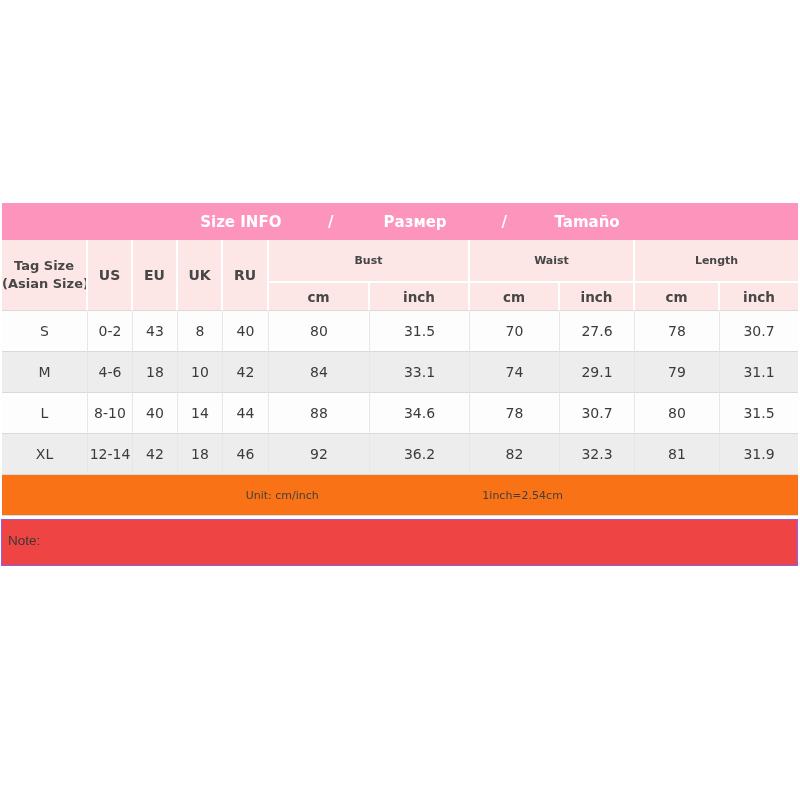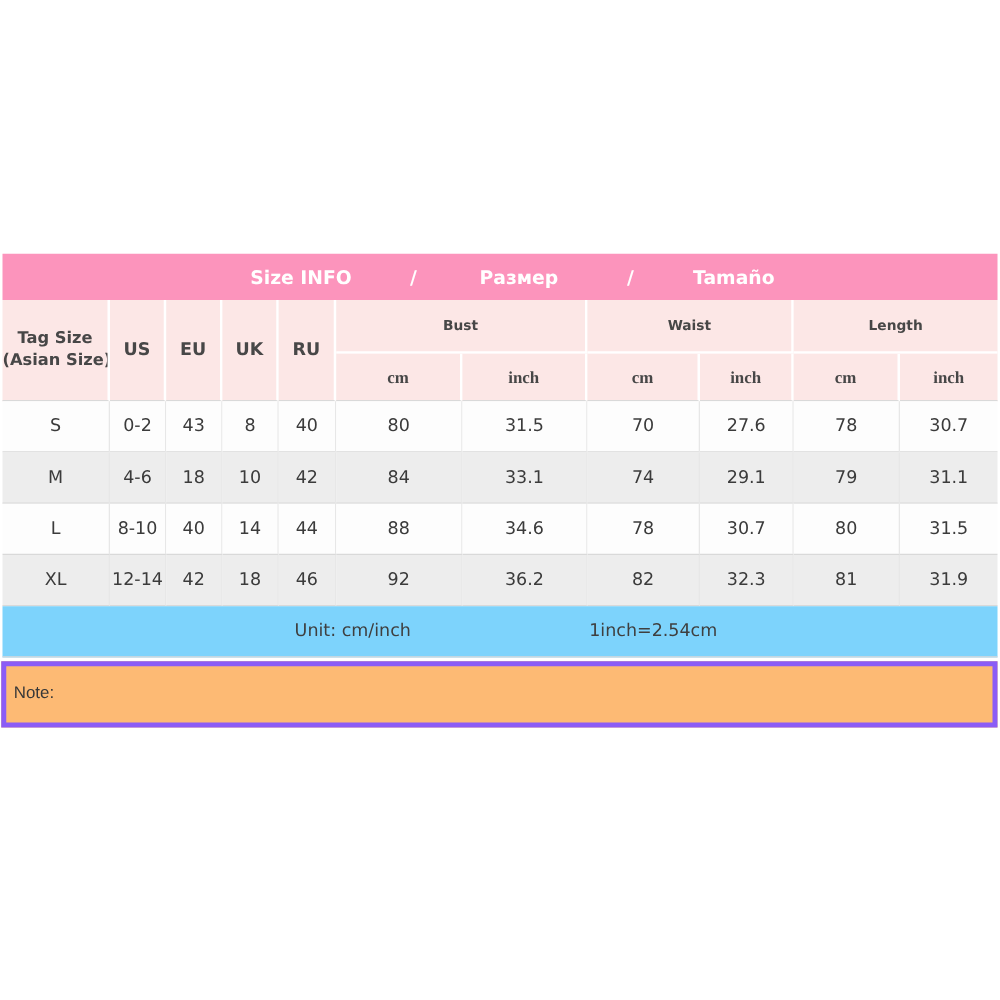--- a/index.html
+++ b/index.html
@@ -59,21 +59,21 @@
     overflow: hidden;
   }
   .size-table thead th {
     background: #fce7e6;
     border-right: 2px solid #ffffff;
     font-weight: bold;
     color: #474747;
   }
   .size-table thead th.lastcol { border-right: none; }
   tr.head-1 { height: 43px; border-radius: 10px; }
-  tr.head-2 { height: 38px; font-family: Liberation Serif, serif; }
+  tr.head-2 { height: 28px; }
   th.corner {
     font-size: 13px;
     line-height: 18px;
     white-space: nowrap;
     border-bottom: 1px solid #d9d9d9;
   }
   th.size-col {
     font-size: 14px;
     border-bottom: 1px solid #d9d9d9;
   }
@@ -92,41 +92,41 @@
     font-size: 14px;
     border-right: 1px solid #e7e7e7;
     border-bottom: 1px solid #d9d9d9;
     color: #3b3b3b;
   }
   .size-table tbody td.lastcol { border-right: none; }
   
   tr.unit-row { height: 36px; }
   tr.unit-row td {
     position: relative;
-    background: #7dd3fc;
+    background: #f97316;
     border-right: none;
     border-bottom: 1px solid #d9d9d9;
-    font-size: 14px;
+    font-size: 11px;
     color: #3f3f3f;
   }
   tr.unit-row td span {
     position: absolute;
     top: 50%;
     transform: translate(-50%, -50%);
     white-space: nowrap;
   }
   .u-pos-0 { left: 35.2%; }
   .u-pos-1 { left: 65.4%; }
 
   
   .note-block {
     margin-top: 3px;
     margin-left: -1px;
-    border: 4px solid #8b5cf6;
-    background: #fdba74;
+    border: 1px solid #8b5cf6;
+    background: #ef4444;
     padding: 11px 6px 14px 6px;
     font-family: "Liberation Sans", sans-serif;
     font-size: 13.5px;
     line-height: 20px;
     color: #383838;
   }
   .note-heading { display: block; }
   .note-body { display: block; }
 </style>
 </head>

